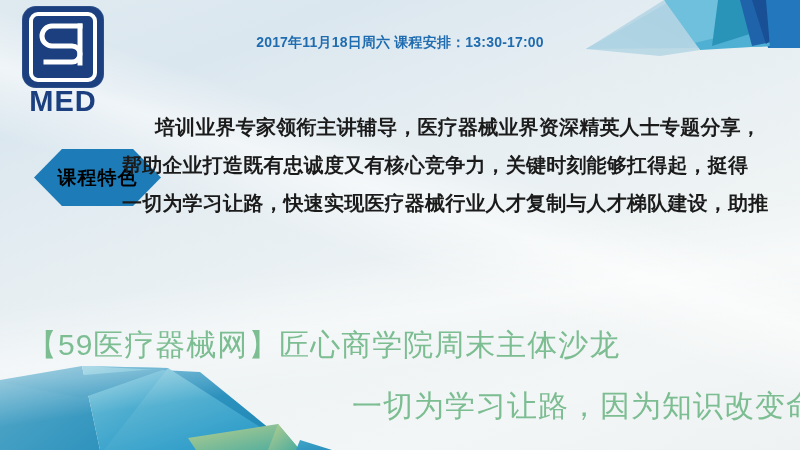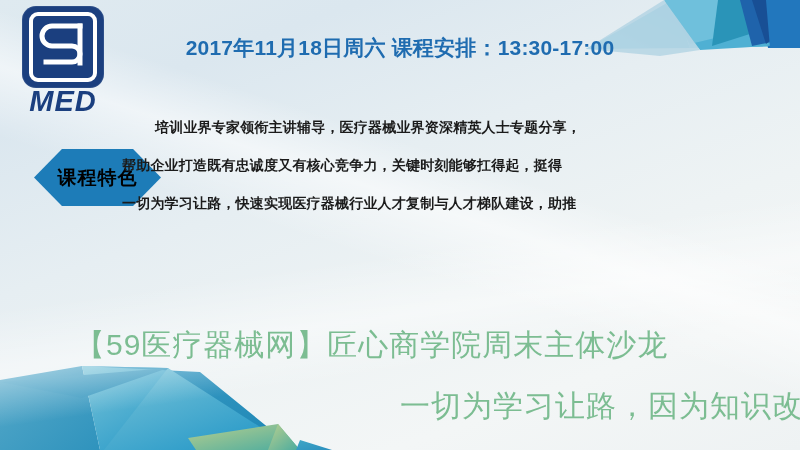--- a/index.html
+++ b/index.html
@@ -42,21 +42,21 @@
     left: 0; top: 0;
     width: 800px; height: 96px;
   }
 
   .date-line {
     position: absolute;
     left: 0; top: 0;
     width: 800px;
     text-align: center;
     padding-top: 34px;
-    font-size: 21px;
+    font-size: 14px;
     font-weight: bold;
     letter-spacing: 0.2px;
     color: #1f6cb0;
     white-space: nowrap;
   }
 
   
   .logo {
     position: absolute;
     left: 14px; top: 6px;
@@ -75,21 +75,20 @@
     position: absolute;
     left: 0; top: 81px;
     width: 98px;
     text-align: center;
     font-size: 29px;
     font-weight: bold;
     letter-spacing: 1px;
     color: #1b3f7f;
     line-height: 1;
     font-family: "Liberation Sans", "DejaVu Sans", sans-serif;
-    font-style: italic;
   }
 
   
   .badge {
     position: absolute;
     left: 34px; top: 149px;
     width: 127px; height: 57px;
     background: #1d7cb8;
     -webkit-clip-path: polygon(22% 0%, 78% 0%, 100% 50%, 78% 100%, 22% 100%, 0% 50%);
     clip-path: polygon(22% 0%, 78% 0%, 100% 50%, 78% 100%, 22% 100%, 0% 50%);
@@ -105,38 +104,37 @@
     white-space: nowrap;
   }
 
   
   .body-copy {
     position: absolute;
     left: 122px; top: 108px;
     width: 660px;
   }
   .copy-line {
-    font-size: 14px;
+    font-size: 20px;
     font-weight: bold;
     color: #1b1b1b;
     line-height: 38px;
     white-space: nowrap;
     letter-spacing: 0.2px;
   }
   .copy-line.indent { text-indent: 33px; }
 
   
   .green-line {
     position: absolute;
     color: #7cbd92;
     font-size: 30px;
     font-weight: normal;
     white-space: nowrap;
     letter-spacing: 1px;
-    margin-left: 48px;
   }
   .green-line.one { left: 27px; top: 325px; }
   .green-line.two { left: 352px; top: 386px; }
 </style>
 </head>
 <body>
 
 <div id="slide">
 
   <svg class="deco" viewBox="0 0 800 450" preserveAspectRatio="none" aria-hidden="true">

